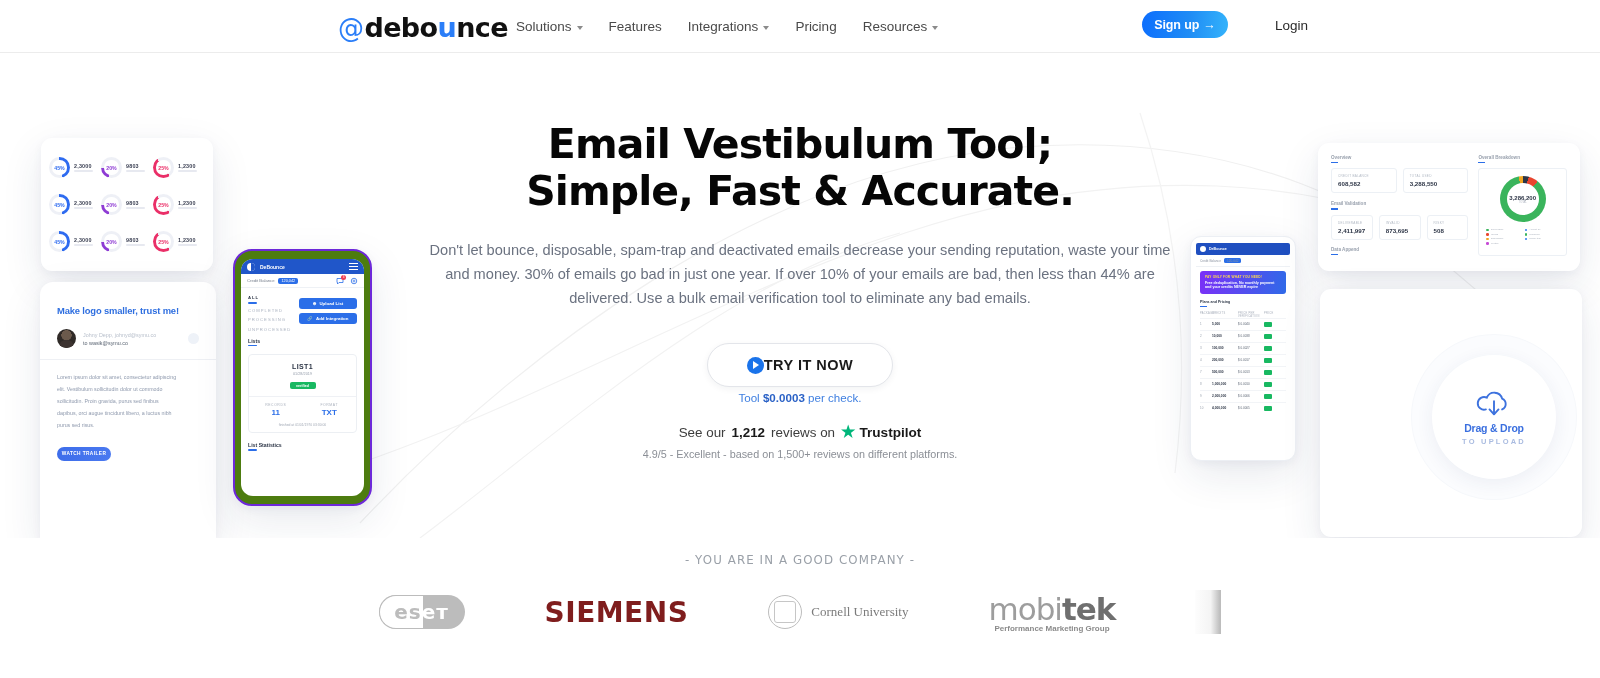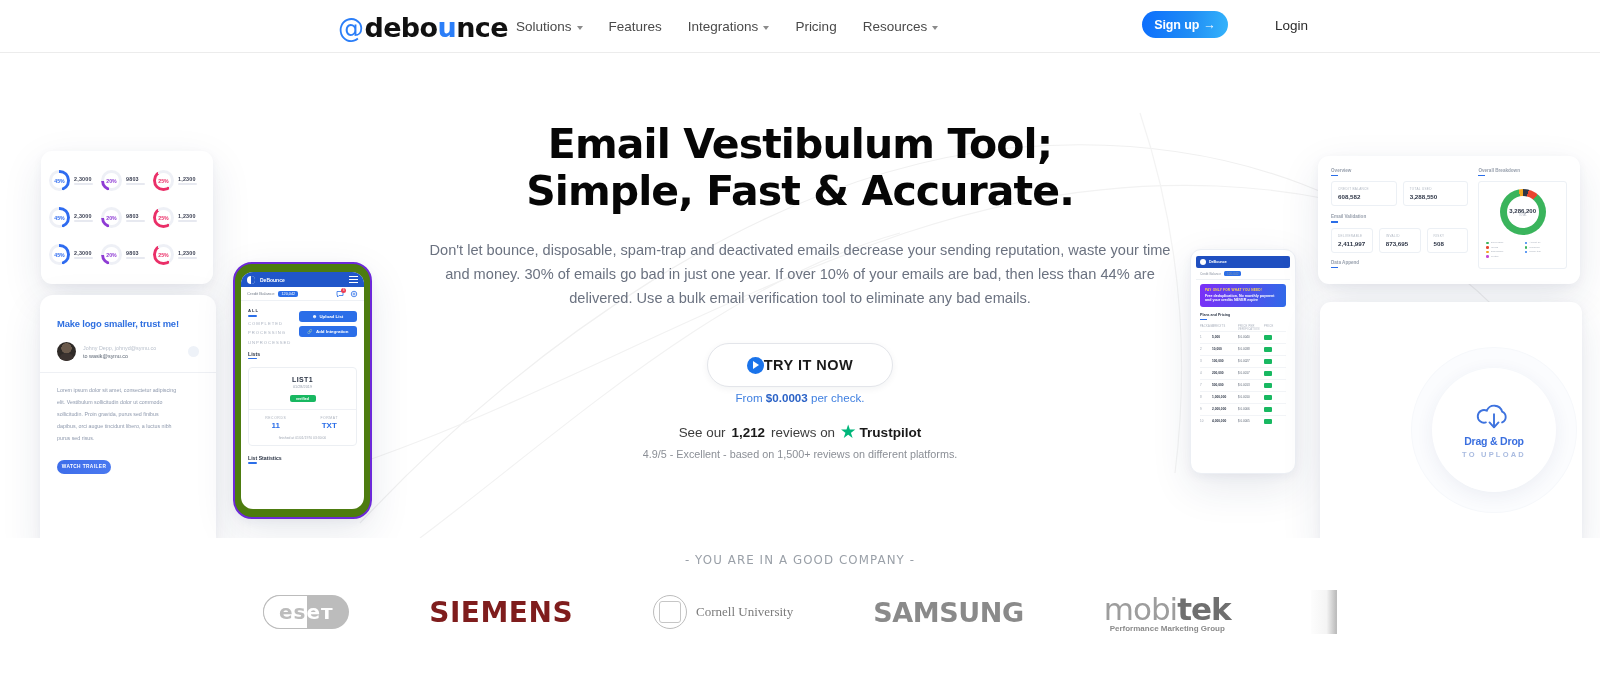--- a/index.html
+++ b/index.html
@@ -116,21 +116,21 @@
   .price-note b { color: #2b62c6; }
 
   .trust { margin-top: 20px; font-size: 13.4px; color: #3d3d3d; display:flex; align-items:center; justify-content:center; gap:6px;}
   .trust b { font-weight: 700; color: #1a1a1a; }
   .tp { display: inline-flex; align-items: center; gap: 4px; font-weight: 700; color:#191919; font-size: 13.6px;}
   .tp-star { color: #00b67a; font-size: 16px; line-height: 1; }
   .trust-sub { margin-top: 8px; font-size: 10.8px; color: #8b8f96; }
 
   
   .mock { position: absolute; background: #fff; }
-  .shadow-lg { box-shadow: 0 14px 40px rgba(30,45,90,0.10), 0 3px 10px rgba(30,45,90,0.05); margin-top: 13px; }
+  .shadow-lg { box-shadow: 0 14px 40px rgba(30,45,90,0.10), 0 3px 10px rgba(30,45,90,0.05); }
 
   
   #stats-card {
     left: 41px; top: 85px; width: 172px; height: 133px;
     border-radius: 11px;
   }
   .donut-grid {
     display: grid; grid-template-columns: repeat(3, 1fr);
     grid-template-rows: repeat(3, 1fr);
     padding: 11px 8px; height: 100%;
@@ -368,21 +368,21 @@
     <div class="cta-wrap">
       <div class="cta">
         <span class="play">
             <i></i>
           </span>
         <span>TRY IT NOW</span>
       </div>
     </div>
 
     <div class="price-note">
-      <span>From </span><b>$0.0003</b><span> per check.</span>
+      <span>Tool </span><b>$0.0003</b><span> per check.</span>
     </div>
 
     <div class="trust">
       <span>See our </span>
         <b>1,212</b>
         <span> reviews on </span>
       <span class="tp">
         <span class="tp-star">★</span>
         <span>Trustpilot</span>
       </span>
@@ -754,20 +754,19 @@
     <div class="logo-eset">
       <div class="w"></div>
       <span class="a">es</span>
         <span class="b">eт</span>
     </div>
     <div class="logo-siemens">SIEMENS</div>
     <div class="logo-cornell">
       <div class="cornell-seal"></div>
       <div class="cornell-txt">Cornell University</div>
     </div>
-    <div class="logo-samsung">SAMSUNG</div>
     <div class="logo-mobitek">
       <div class="m"><span>mobi</span><b>tek</b></div>
       <div class="sub">Performance Marketing Group</div>
     </div>
     <div class="logo-partial"></div>
   </div>
 </div>
 
 </body></html>

